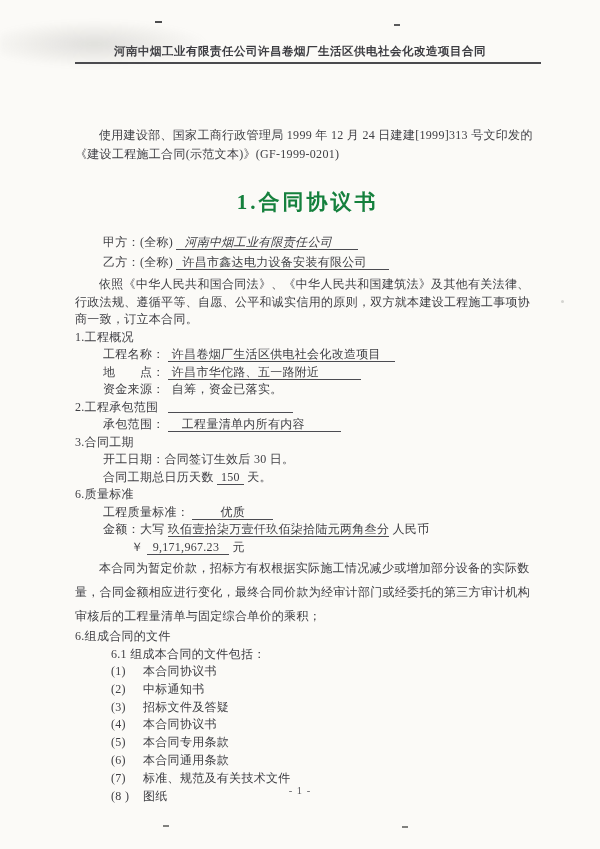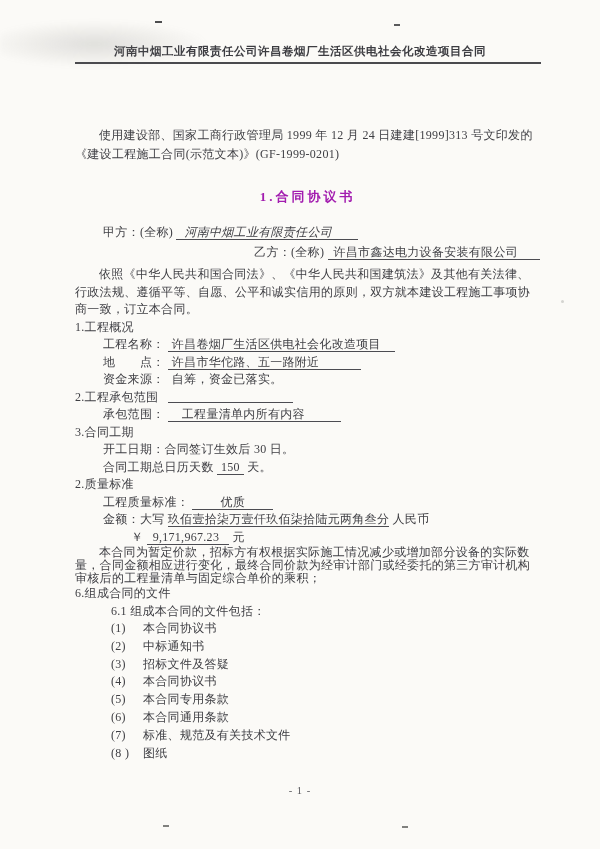--- a/index.html
+++ b/index.html
@@ -43,31 +43,31 @@
   }
   .content{
     padding:0 60px 0 75px;
     font-size:12px;
     letter-spacing:0.3px;
   }
   .intro{margin:62px 0 0;text-indent:2em;line-height:19px;}
   .doc-title{
     margin:24px 0 0;
     text-align:center;
-    font-size:13px;
+    font-size:21px;
     font-weight:bold;
     letter-spacing:3px;
-    color:#a21caf;
+    color:#15803d;
   }
   .party-line{margin-top:16px;padding-left:28px;line-height:20px;}
   .preamble{margin:4px 0 0;text-indent:2em;line-height:17.5px;}
   .h{line-height:17.5px;}
   .sub{padding-left:28px;line-height:17.5px;}
   .figure-line{padding-left:56px;line-height:17.5px;}
-  .note{margin:0;text-indent:2em;line-height:13px;}
+  .note{margin:0;text-indent:2em;line-height:24px;}
   .sub61{padding-left:36px;line-height:17.5px;}
   .file-row{padding-left:36px;line-height:17.8px;display:flex;}
   .file-no{width:32px;flex:0 0 32px;}
   .page-number{
     position:absolute;left:0;right:0;bottom:53px;
     text-align:center;font-size:10.5px;color:#5a5a5e;letter-spacing:1px;
   }
   
   .u{border-bottom:1px solid #4c4c52;}
   .ua{padding:0 26px 0 8px;font-style:italic;}
@@ -98,21 +98,21 @@
   <div class="content">
 
     <p class="intro">使用建设部、国家工商行政管理局 1999 年 12 月 24 日建建[1999]313 号文印发的《建设工程施工合同(示范文本)》(GF-1999-0201)</p>
 
     <h1 class="doc-title">1.合同协议书</h1>
 
     <div class="party-line">
       <span>甲方：(全称)</span>
       <span class="u ua">河南中烟工业有限责任公司</span>
     </div>
-    <div class="party-line" style="margin-top:0;text-align:right;">
+    <div class="party-line" style="margin-top:0;">
       <span>乙方：(全称)</span>
       <span class="u ub">许昌市鑫达电力设备安装有限公司</span>
     </div>
 
     <p class="preamble">依照《中华人民共和国合同法》、《中华人民共和国建筑法》及其他有关法律、行政法规、遵循平等、自愿、公平和诚实信用的原则，双方就本建设工程施工事项协商一致，订立本合同。</p>
 
     <div class="h">1.工程概况</div>
     <div class="sub">
       <span>工程名称：</span>
       <span class="u u-name">许昌卷烟厂生活区供电社会化改造项目</span>
@@ -133,21 +133,21 @@
     </div>
 
     <div class="h">3.合同工期</div>
     <div class="sub">开工日期：合同签订生效后 30 日。</div>
     <div class="sub">
       <span>合同工期总日历天数 </span>
       <span class="u u-days">150</span>
       <span> 天。</span>
     </div>
 
-    <div class="h">2.质量标准</div>
+    <div class="h">6.质量标准</div>
     <div class="sub">
       <span>工程质量标准：</span>
       <span class="u u-quality">优质</span>
     </div>
 
     <div class="sub">
       <span>金额：大写</span>
       <span class="u">玖佰壹拾柒万壹仟玖佰柒拾陆元两角叁分</span>
       <span>人民币</span>
     </div>

